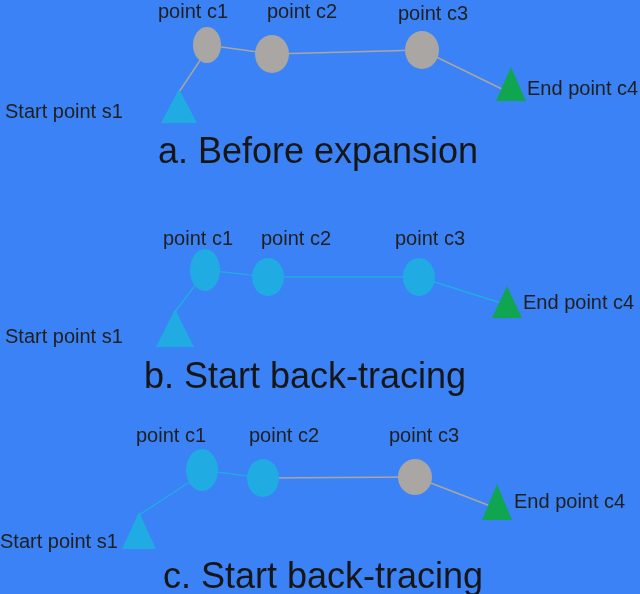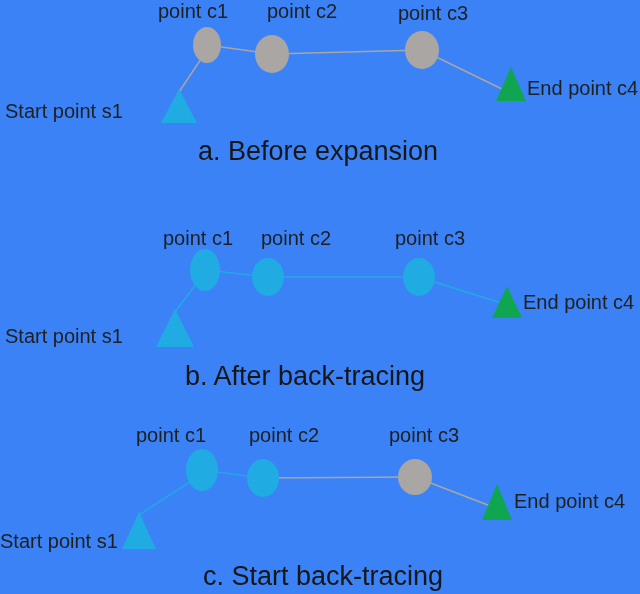--- a/index.html
+++ b/index.html
@@ -15,21 +15,21 @@
   .lbl {
     position:absolute;
     font-size:20px;
     color:#1f1f1f;
     white-space:nowrap;
     line-height:22px;
   }
   .lbl.centered { transform:translateX(-50%); }
   .caption {
     position:absolute;
-    font-size:27px;
+    font-size:36px;
     color:#161616;
     white-space:nowrap;
     line-height:30px;
     transform:translateX(-50%);
   }
   
   .a-c1 { left:193px; top:0px; }
   .a-c2 { left:302px; top:0px; }
   .a-c3 { left:433px; top:2px; }
   .a-start { left:5px; top:100px; }
@@ -89,21 +89,21 @@
   <div class="lbl centered a-c3">point c3</div>
   <div class="lbl a-start">Start point s1</div>
   <div class="lbl a-end">End point c4</div>
   <div class="caption a-cap">a. Before expansion</div>
 
   <div class="lbl centered b-c1">point c1</div>
   <div class="lbl centered b-c2">point c2</div>
   <div class="lbl centered b-c3">point c3</div>
   <div class="lbl b-start">Start point s1</div>
   <div class="lbl b-end">End point c4</div>
-  <div class="caption b-cap">b. After back-tracing</div>
+  <div class="caption b-cap">b. Start back-tracing</div>
 
   <div class="lbl centered c-c1">point c1</div>
   <div class="lbl centered c-c2">point c2</div>
   <div class="lbl centered c-c3">point c3</div>
   <div class="lbl c-start">Start point s1</div>
   <div class="lbl c-end">End point c4</div>
   <div class="caption c-cap">c. Start back-tracing</div>
 </div>
 
 </body></html>

